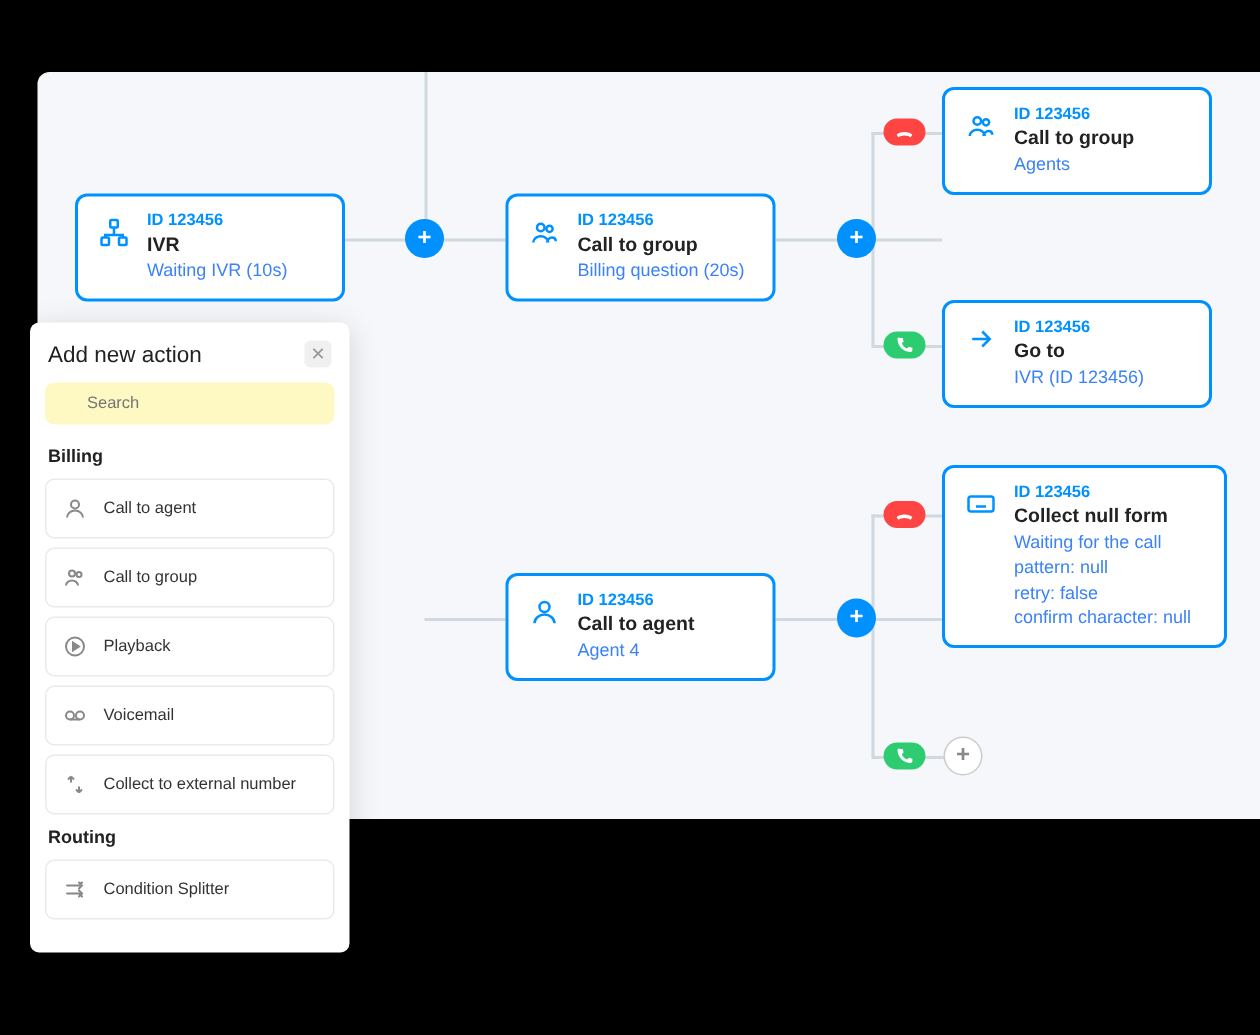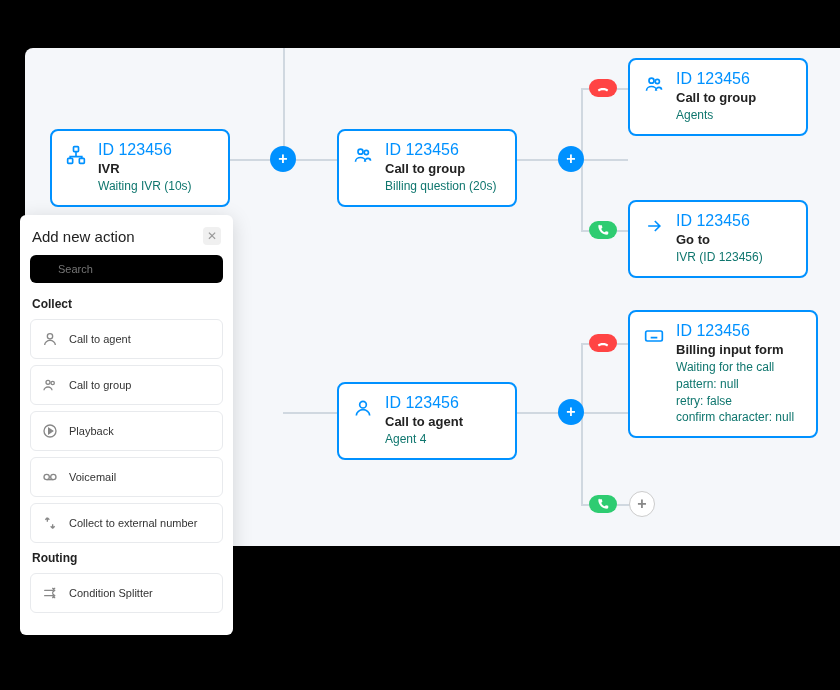--- a/index.html
+++ b/index.html
@@ -1,37 +1,37 @@
 <!DOCTYPE html>
 <html><head>
 <meta charset="utf-8">
 <style>
 * { box-sizing: border-box; margin: 0; padding: 0; }
 body { font-family: -apple-system, BlinkMacSystemFont, 'Segoe UI', Arial, sans-serif; background: #000; width: 840px; height: 690px; position: relative; overflow: hidden; }
 .canvas { position: absolute; top: 48px; left: 25px; width: 815px; height: 498px; background: #f5f7fa; border-radius: 8px 0 0 8px; }
 .node { position: absolute; background: #fff; border: 2px solid #0091ff; border-radius: 8px; padding: 10px 12px; display: flex; align-items: flex-start; gap: 10px; }
 .node-icon { width: 24px; height: 24px; display: flex; align-items: center; justify-content: center; color: #0091ff; flex-shrink: 0; margin-top: 2px; }
 .node-content { display: flex; flex-direction: column; gap: 2px; }
-.node-id { color: #0091ff; font-size: 16px; font-weight: 400; }
+.node-id { color: #0091ff; font-size: 11px; font-weight: 700; }
 .node-title { font-size: 13px; font-weight: 700; color: #222; }
-.node-subtitle { font-size: 12px; color: #0f766e; line-height: 1.4; }
+.node-subtitle { font-size: 12px; color: #3b82f6; line-height: 1.4; }
 .plus-btn { position: absolute; width: 26px; height: 26px; border-radius: 50%; background: #0091ff; color: #fff; display: flex; align-items: center; justify-content: center; font-size: 16px; font-weight: 700; border: none; cursor: pointer; }
 .plus-btn.outline { background: #fff; color: #888; border: 1.5px solid #ccc; }
 .status-badge { position: absolute; width: 28px; height: 18px; border-radius: 9px; display: flex; align-items: center; justify-content: center; }
 .status-badge.red { background: #ff4444; }
 .status-badge.green { background: #2ecc71; }
 .status-badge svg { width: 14px; height: 14px; }
 .connector { position: absolute; background: #d0d8e0; }
 .connector.h { height: 1.5px; }
 .connector.v { width: 1.5px; }
 .panel { position: absolute; top: 215px; left: 20px; width: 213px; background: #fff; border-radius: 6px; box-shadow: 0 4px 20px rgba(0,0,0,0.15); padding: 12px 10px 16px; z-index: 10; }
 .panel-header { display: flex; justify-content: space-between; align-items: center; margin-bottom: 10px; padding: 0 2px; }
 .panel-title { font-size: 15px; font-weight: 500; color: #222; }
 .close-btn { width: 18px; height: 18px; display: flex; align-items: center; justify-content: center; color: #999; background: #f0f0f0; border-radius: 4px; cursor: pointer; font-size: 12px; }
-.search-box { width: 100%; background: #000000; border: none; border-radius: 6px; padding: 8px 10px 8px 28px; font-size: 11px; color: #888; position: relative; }
+.search-box { width: 100%; background: #fef9c3; border: none; border-radius: 6px; padding: 8px 10px 8px 28px; font-size: 11px; color: #888; position: relative; }
 .search-wrap { position: relative; margin-bottom: 14px; }
 .search-icon-pos { position: absolute; left: 8px; top: 50%; transform: translateY(-50%); color: #aaa; }
 .section-label { font-size: 12px; font-weight: 700; color: #222; margin: 8px 0 8px 2px; }
 .action-item { display: flex; align-items: center; gap: 10px; padding: 10px 10px; border: 1px solid #e8eaed; border-radius: 6px; margin-bottom: 6px; cursor: pointer; background: #fff; }
 .action-icon { width: 18px; height: 18px; display: flex; align-items: center; justify-content: center; color: #888; flex-shrink: 0; }
 .action-label { font-size: 11px; color: #333; }
 svg { display: block; }
 </style>
 </head>
 <body>
@@ -116,21 +116,21 @@
 
   <div class="node" style="left:603px; top:262px; width:190px;">
     <div class="node-icon">
       <svg viewBox="0 0 24 24" width="20" height="20" fill="none" stroke="currentColor" stroke-width="2">
           <rect x="2" y="6" width="20" height="12" rx="2"></rect>
           <path d="M6 10h.01M10 10h.01M14 10h.01M18 10h.01M8 14h8"></path>
         </svg>
     </div>
     <div class="node-content">
       <div class="node-id">ID 123456</div>
-      <div class="node-title">Billing input form</div>
+      <div class="node-title">Collect null form</div>
       <div class="node-subtitle" style="white-space:pre-line;">Waiting for the call
 pattern: null
 retry: false
 confirm character: null</div>
     </div>
   </div>
 
   <div class="node" style="left:312px; top:334px; width:180px;">
     <div class="node-icon">
       <svg viewBox="0 0 24 24" width="20" height="20" fill="none" stroke="currentColor" stroke-width="2">
@@ -181,21 +181,21 @@
   <div class="search-wrap">
     <span class="search-icon-pos">
       <svg viewBox="0 0 24 24" width="12" height="12" fill="none" stroke="currentColor" stroke-width="2">
           <circle cx="10" cy="10" r="6"></circle>
           <path d="M20 20l-5-5"></path>
         </svg>
     </span>
     <input class="search-box" placeholder="Search" style="">
   </div>
 
-  <div class="section-label">Collect</div>
+  <div class="section-label">Billing</div>
 
   <div class="action-item">
     <div class="action-icon">
         <svg viewBox="0 0 24 24" width="16" height="16" fill="none" stroke="currentColor" stroke-width="2">
           <circle cx="12" cy="8" r="4"></circle>
           <path d="M4 21c0-4 4-7 8-7s8 3 8 7"></path>
         </svg>
       </div>
     <div class="action-label">Call to agent</div>
   </div>

